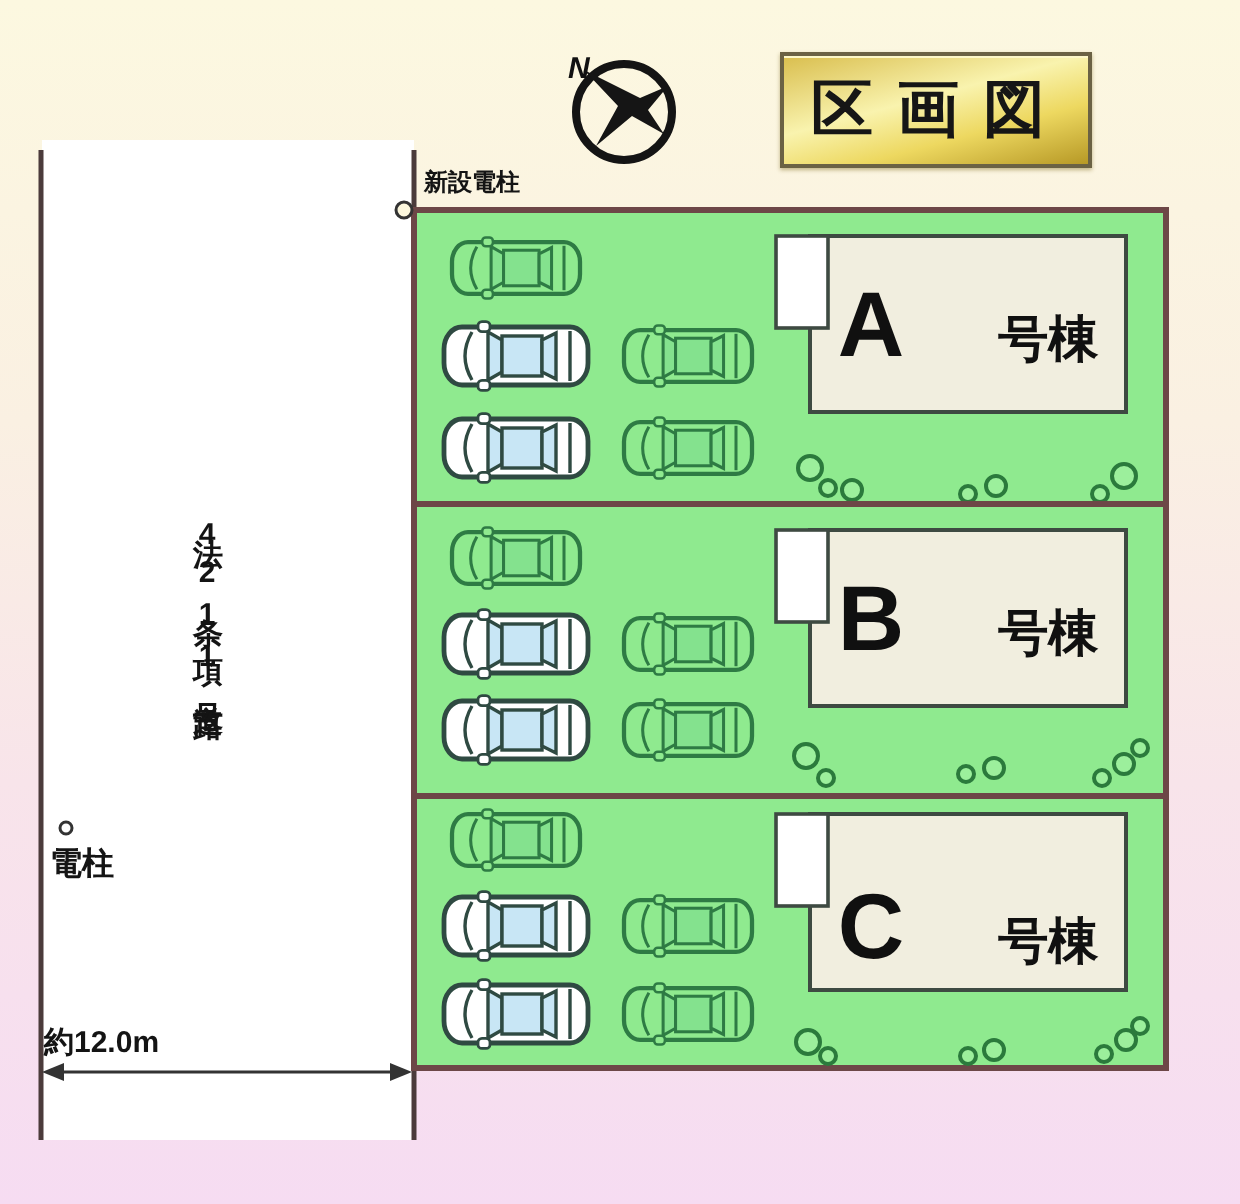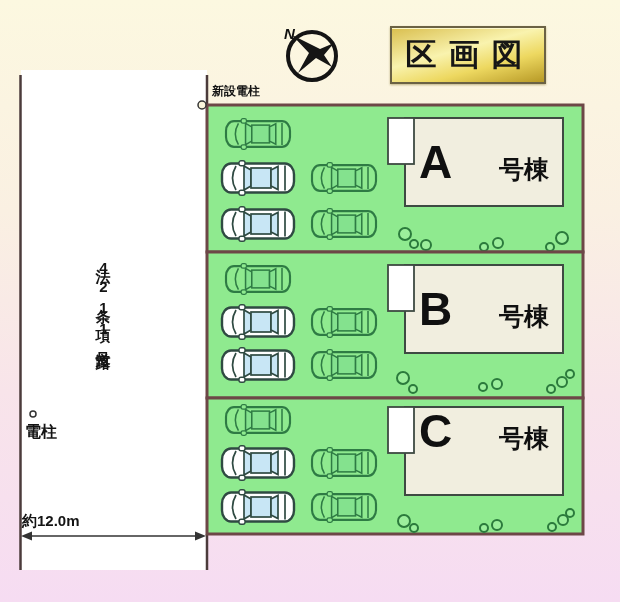--- a/index.html
+++ b/index.html
@@ -24,21 +24,21 @@
     box-shadow:inset 0 1px 0 #FCF7C8, 0 1px 2px rgba(120,100,20,.45);
     display:flex;align-items:center;justify-content:center;
     font-size:31px;font-weight:bold;letter-spacing:12px;padding-left:4px;color:#161616;
   }
   .bldg-label{
     position:absolute;left:405px;width:158px;height:88px;line-height:88px;
     text-align:center;color:#101010;
   }
   .bldg-label .big{font-size:46px;font-weight:bold;}
   .bldg-label .sm{font-size:25px;font-weight:bold;margin-left:47px;}
-  .pos-a{top:118px}.pos-b{top:265px}.pos-c{top:387px}
+  .pos-a{top:118px}.pos-b{top:265px}.pos-c{top:419px}
   .compass{position:absolute;left:281px;top:22px;}
   .car-white{--body:#FFFFFF;--win:#C8E6F5;--line:#2F4A42;}
   .car-green{--body:#8FEA8F;--win:#84E28E;--line:#2E7B44;}
 </style>
 </head>
 <body>
 
 <svg id="diagram" width="620" height="602" viewBox="0 0 620 602">
   <defs>
     <symbol id="car" viewBox="0 0 76 36">

